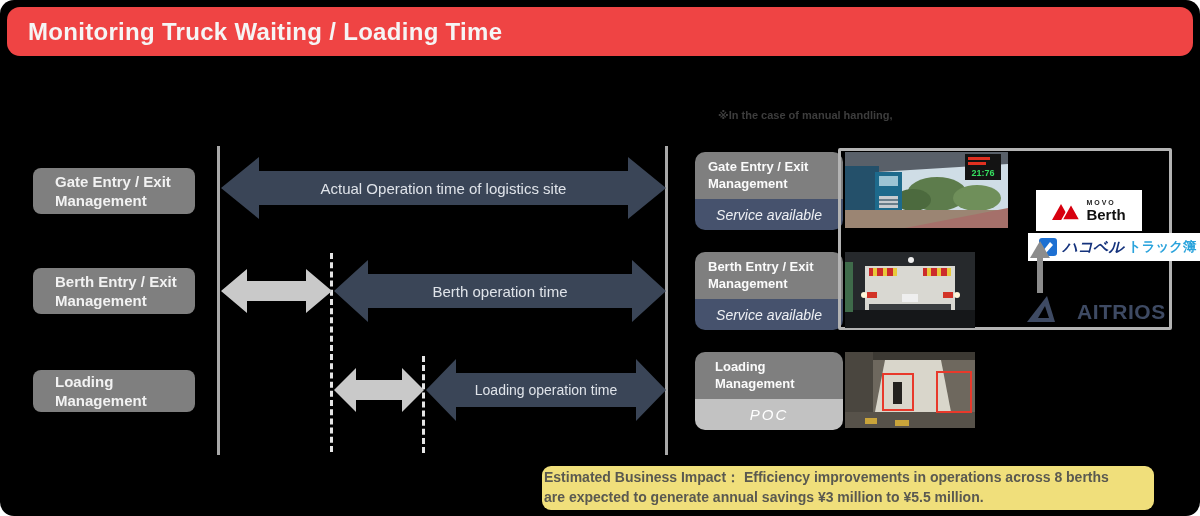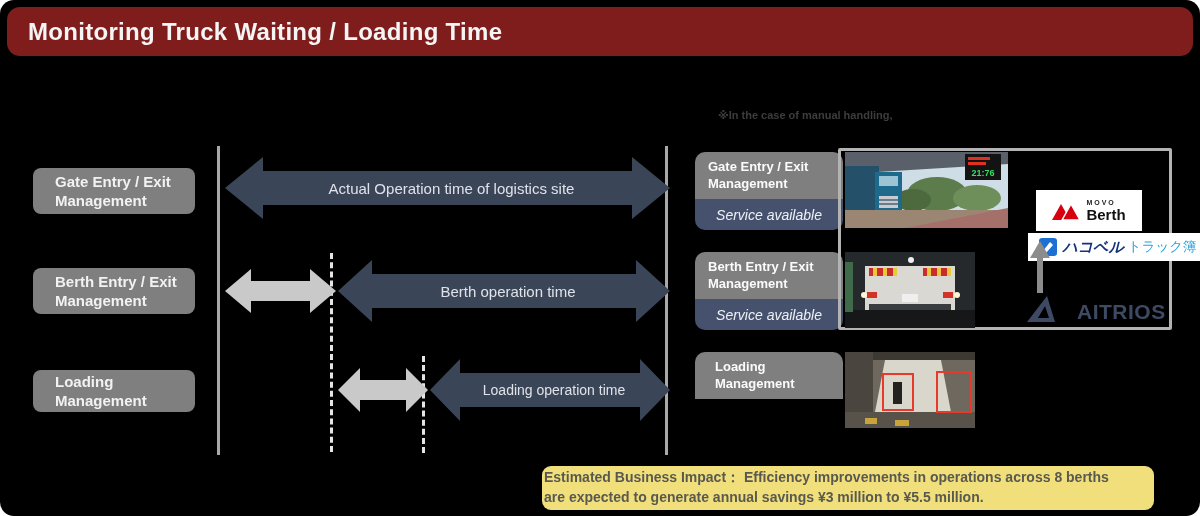--- a/index.html
+++ b/index.html
@@ -1,33 +1,33 @@
 <!DOCTYPE html>
 <html><head>
 <meta charset="utf-8">
 <style>
   html,body{margin:0;padding:0;background:#ffffff;}
   body{font-family:"Liberation Sans","DejaVu Sans",sans-serif;}
   .slide{position:relative;width:1200px;height:516px;background:#000;border-radius:14px;overflow:hidden;}
   .abs{position:absolute;}
   .preline{white-space:pre-line;}
 
-  .header{left:7px;top:7px;width:1186px;height:49px;background:#7f1d1d;border-radius:13px;
+  .header{left:7px;top:7px;width:1186px;height:49px;background:#ef4444;border-radius:13px;
           display:flex;align-items:center;padding-left:21px;box-sizing:border-box;}
   .header span{color:#f5f5f5;font-size:24px;font-weight:bold;letter-spacing:.3px;}
 
   .note{left:718px;top:109px;font-size:11px;font-weight:bold;color:#3d3d3d;}
 
   .gray-box{background:#7f7f7f;border-radius:8px;color:#f2f2f2;font-weight:bold;font-size:15px;
             line-height:1.3;display:flex;align-items:center;padding-left:22px;box-sizing:border-box;}
 
   .vline{width:3px;background:#a8a8a8;}
   .vdash{width:0;border-left:3px dashed #e5e5e5;}
 
-  .arrow{display:flex;align-items:center;justify-content:center;padding-left:8px;}
+  .arrow{display:flex;align-items:center;justify-content:center;}
   .arrow svg{position:absolute;left:0;top:0;width:100%;height:100%;}
   .arrow .navy{fill:#3a4557;}
   .arrow .lgray{fill:#c9c9c9;}
   .arrow-label{position:relative;color:#dfe3e9;font-size:15px;z-index:2;}
 
   .svc{left:695px;width:148px;height:78px;border-radius:10px;overflow:hidden;display:flex;flex-direction:column;}
   .svc-title{height:47px;background:#7f7f7f;color:#fbfbfb;font-weight:bold;font-size:13px;line-height:1.3;
              display:flex;align-items:center;padding-left:13px;box-sizing:border-box;}
   .svc-title.indent{padding-left:20px;}
   .svc-status{height:31px;display:flex;align-items:center;justify-content:center;font-size:14px;font-style:italic;}
@@ -37,21 +37,21 @@
   .photo{overflow:hidden;background:#111;}
   .photo svg{display:block;}
 
   .frame{border:3px solid #b3b3b3;border-radius:2px;box-sizing:border-box;}
 
   .logo-card{background:#ffffff;display:flex;align-items:center;justify-content:center;box-sizing:border-box;margin-top:48px;}
   .movo-text{display:flex;flex-direction:column;align-items:flex-start;line-height:1;margin-left:6px;}
   .movo-top{font-size:7px;font-weight:bold;letter-spacing:2px;color:#222;}
   .movo-name{font-size:15px;font-weight:bold;color:#111;margin-top:1px;}
   .hacobell-name{font-size:15px;font-weight:bold;font-style:italic;color:#14327c;margin-left:5px;}
-  .hacobell-suffix{font-size:13.5px;font-weight:normal;color:#2aa3dc;margin-left:4px;}
+  .hacobell-suffix{font-size:13.5px;font-weight:bold;color:#2aa3dc;margin-left:4px;}
 
   .aitrios{display:flex;align-items:flex-end;}
   .aitrios-text{font-size:21px;font-weight:bold;color:#3e4a63;letter-spacing:.5px;line-height:1;margin-left:21px;margin-bottom:1px;}
 
   .impact{left:542px;top:466px;width:612px;height:44px;background:#f0df7b;border-radius:9px;
           padding:3px 2px;box-sizing:border-box;display:flex;align-items:center;}
   .impact div{color:#5a5950;font-size:14px;font-weight:bold;line-height:1.4;}
 </style>
 </head>
 <body>
@@ -114,20 +114,21 @@
     <div class="svc-status navy-status">Service available</div>
   </div>
   <div class="abs svc" style="top:252px">
     <div class="svc-title preline">Berth Entry / Exit
 Management</div>
     <div class="svc-status navy-status">Service available</div>
   </div>
   <div class="abs svc" style="top:352px">
     <div class="svc-title preline indent">Loading
 Management</div>
+    <div class="svc-status poc-status">POC</div>
   </div>
 
   <div class="abs frame" style="left:838px;top:148px;width:334px;height:182px"></div>
 
   <div class="abs photo" style="left:845px;top:152px;width:163px;height:76px">
     <svg width="163" height="76" viewBox="0 0 163 76">
       <rect x="0" y="0" width="163" height="76" fill="#cfdde6"></rect>
       <polygon points="0,0 163,0 163,12 0,22" fill="#596069"></polygon>
       <ellipse cx="92" cy="42" rx="30" ry="17" fill="#5d7c4c"></ellipse>
       <ellipse cx="132" cy="46" rx="24" ry="13" fill="#6f8f5a"></ellipse>

